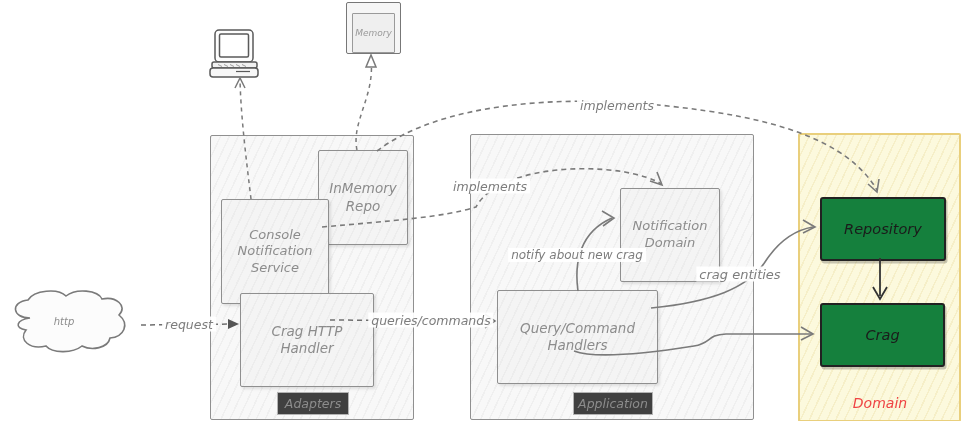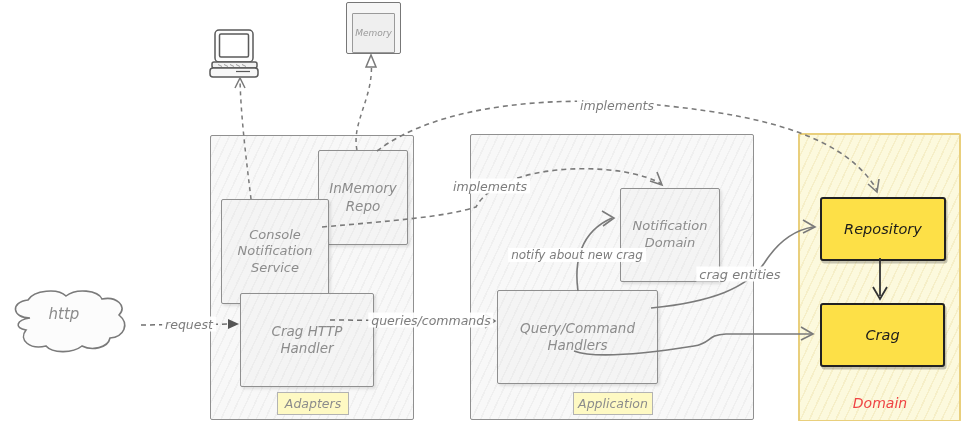--- a/index.html
+++ b/index.html
@@ -10,24 +10,24 @@
           background-image:repeating-linear-gradient(115deg, rgba(140,140,140,0.08) 0 1.5px, transparent 1.5px 8px);}
   .domain-box{position:absolute;border:2px solid #e9cf7c;border-radius:2px;background:#fcf9dd;
           background-image:repeating-linear-gradient(115deg, rgba(214,186,90,0.16) 0 1.5px, transparent 1.5px 8px);}
   .node{position:absolute;display:flex;align-items:center;justify-content:center;text-align:center;
           font-style:italic;color:#8c8c8c;font-size:13.5px;line-height:1.28;
           border:1.5px solid #8f8f8f;border-radius:2px;background:#f4f4f4;
           background-image:repeating-linear-gradient(115deg, rgba(140,140,140,0.07) 0 1.5px, transparent 1.5px 8px);
           box-shadow:2px 2px 3px rgba(0,0,0,0.10);padding:16px 3px;}
   .domain-node{position:absolute;display:flex;align-items:center;justify-content:center;text-align:center;
           font-style:italic;color:#1b1b1b;font-size:14.5px;font-weight:500;
-          border:2px solid #222;border-radius:3px;background:#fde047;
+          border:2px solid #222;border-radius:3px;background:#15803d;
           box-shadow:1.5px 2.5px 0 rgba(40,40,40,0.25);}
   .tag{position:absolute;display:flex;align-items:center;justify-content:center;
-          border:1.5px solid #b3b3b3;background:#fef9c3;color:#8c8c8c;
+          border:1.5px solid #b3b3b3;background:#404040;color:#8c8c8c;
           font-style:italic;font-size:12.5px;}
   .edge-label{position:absolute;transform:translate(-50%,-50%);font-style:italic;color:#7d7d7d;
           font-size:12.5px;background:rgba(255,255,255,0.93);padding:0 3px;white-space:nowrap;z-index:6;}
   .plain-label{position:absolute;transform:translate(-50%,-50%);font-style:italic;color:#ef4444;
           font-size:14px;white-space:nowrap;}
   .mem-outer{position:absolute;left:346px;top:2px;width:53px;height:50px;border:1.5px solid #777;
           background:#f6f6f6;border-radius:2px;display:flex;align-items:flex-end;justify-content:center;}
   .mem-inner{width:41px;height:38px;border:1px solid #9a9a9a;background:#efefef;border-radius:1px;
           display:flex;align-items:center;justify-content:center;font-style:italic;
           color:#9a9a9a;font-size:9px;}
@@ -127,21 +127,21 @@
       <path d="M 574,351 C 598,360 656,352 694,346 C 712,343 706,335 726,334 L 811,334"></path>
       <polyline points="801,327 813,334 801,340"></polyline>
     </g>
 
     <g stroke="#333" fill="none" stroke-width="1.8">
       <path d="M 880,258 L 880,296"></path>
       <polyline points="873,287 880,299 887,287"></polyline>
     </g>
   </svg>
 
-  <div class="plain-label" style="left:64px;top:314px;color:#8c8c8c;font-size:15px;z-index:6;">http</div>
+  <div class="plain-label" style="left:64px;top:321px;color:#8c8c8c;font-size:10px;z-index:6;">http</div>
 
   <div class="edge-label" style="left:617px;top:105px;">implements</div>
   <div class="edge-label" style="left:490px;top:186px;">implements</div>
   <div class="edge-label" style="left:189px;top:324px;">request</div>
   <div class="edge-label" style="left:431px;top:320px;">queries/commands</div>
   <div class="edge-label" style="left:577px;top:255px;font-size:12px;">notify about new crag</div>
   <div class="edge-label" style="left:740px;top:274px;font-size:13px;text-align:right;">crag entities</div>
 
 </div>
 

